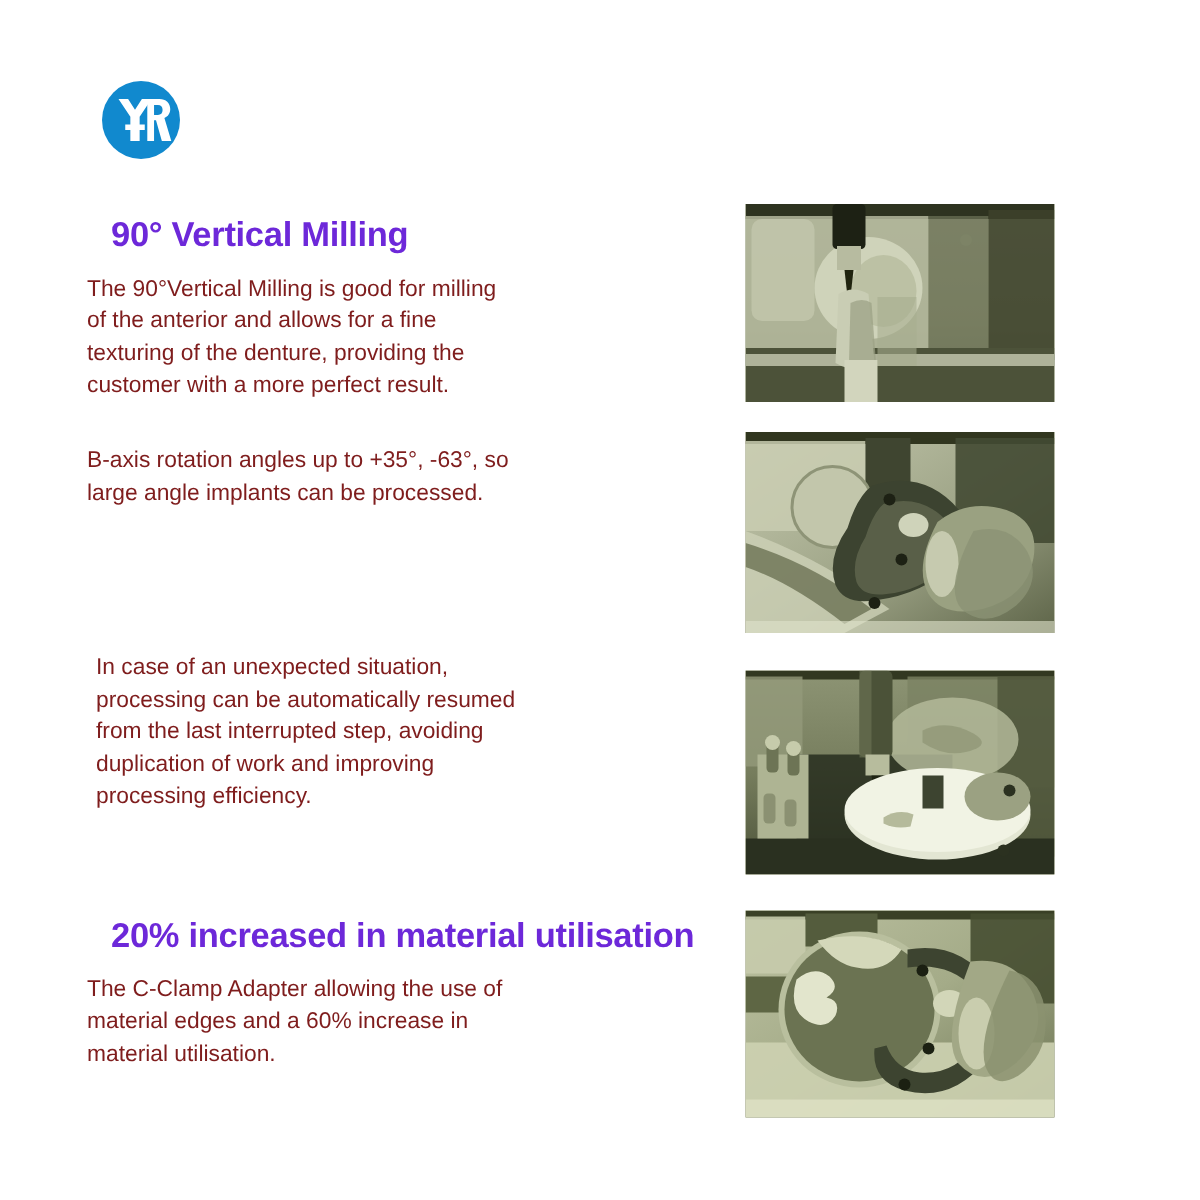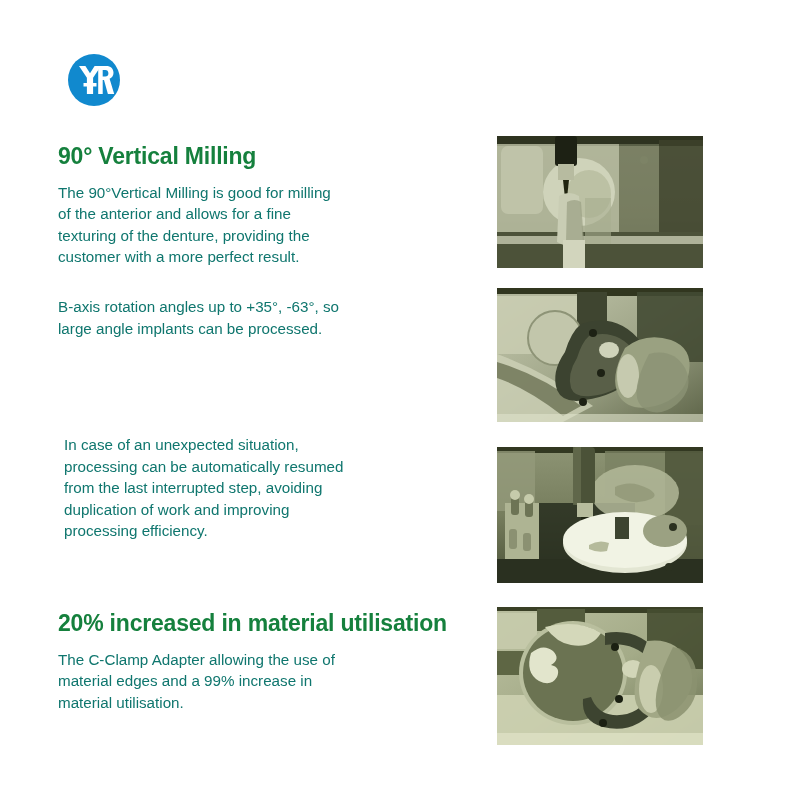--- a/index.html
+++ b/index.html
@@ -31,30 +31,30 @@
     position: absolute;
     left: 0;
     width: 800px;
   }
   .text-col {
     position: absolute;
     left: 58px;
     width: 420px;
   }
   .f-title {
-    color: #15803d;
+    color: #6d28d9;
     font-size: 23px;
     font-weight: bold;
     letter-spacing: -0.2px;
     line-height: 1.2;
-    margin: 0 0 11px 0;
+    margin: 0 0 11px 16px;
     white-space: nowrap;
   }
   .f-body {
-    color: #0f766e;
+    color: #7f1d1d;
     font-size: 15.2px;
     line-height: 1.42;
     margin: 0;
     white-space: pre-line;
   }
   .indent { padding-left: 6px; }
 
   
   .photo {
     position: absolute;
@@ -216,21 +216,21 @@
       <rect x="26" y="86" width="8" height="18" rx="3" fill="#8b9172"></rect>
       <circle cx="18" cy="48" r="5" fill="#c6cbab"></circle>
       <circle cx="32" cy="52" r="5" fill="#c6cbab"></circle>
     </svg>
   </div>
 
   <div class="feature" id="feature-4">
     <div class="text-col">
       <h2 class="f-title">20% increased in material utilisation</h2>
       <p class="f-body">The C-Clamp Adapter allowing the use of
-material edges and a 99% increase in
+material edges and a 60% increase in
 material utilisation.</p>
     </div>
   </div>
   <div class="photo" id="photo-4">
     <svg viewBox="0 0 206 138" preserveAspectRatio="none" aria-hidden="true">
       <defs>
         <linearGradient id="bg4" x1="0" y1="0" x2="1" y2="1">
           <stop offset="0%" stop-color="#bcc1a1"></stop>
           <stop offset="50%" stop-color="#a4ab88"></stop>
           <stop offset="100%" stop-color="#6b7352"></stop>

